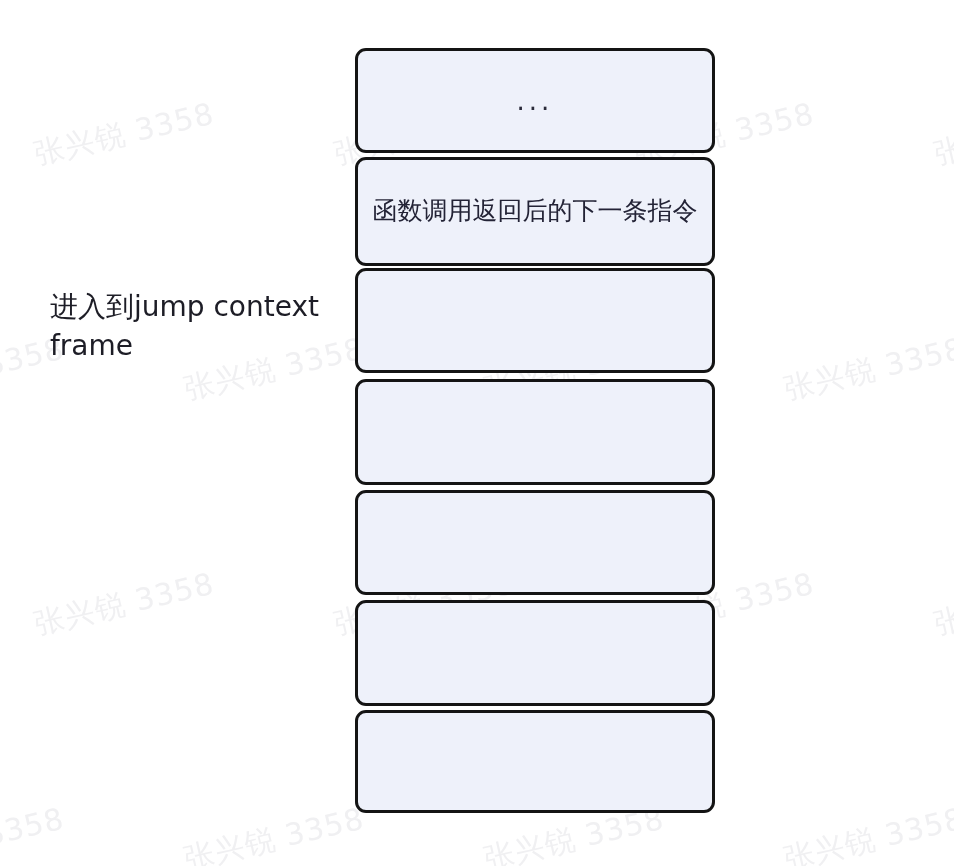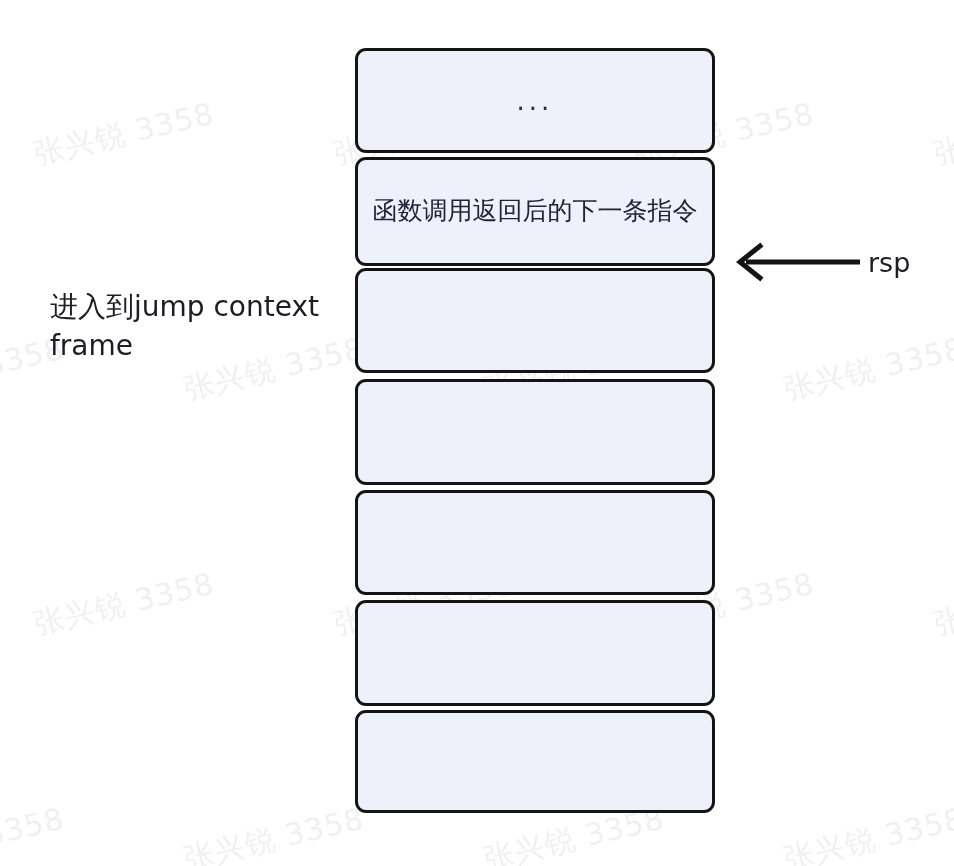--- a/index.html
+++ b/index.html
@@ -158,21 +158,14 @@
       <div class="stack-cell" style="top: 600px; height: 106px;">
         <div class="cell-text"></div>
       </div>
       <div class="stack-cell" style="top: 710px; height: 103px;">
         <div class="cell-text"></div>
       </div>
     </div>
 
   <div id="left-label">进入到jump context frame</div>
 
-  <div id="rsp-annotation">
-    <svg id="rsp-arrow" width="132" height="44" viewBox="0 0 132 44">
-      <line x1="130" y1="22" x2="16" y2="22" stroke="#141414" stroke-width="5" stroke-linecap="butt"></line>
-      <polyline points="30,6 10,22 30,38" fill="none" stroke="#141414" stroke-width="5" stroke-linecap="square" stroke-linejoin="miter"></polyline>
-    </svg>
-    <span id="rsp-text">rsp</span>
-  </div>
 
 </div>
 
 </body></html>

